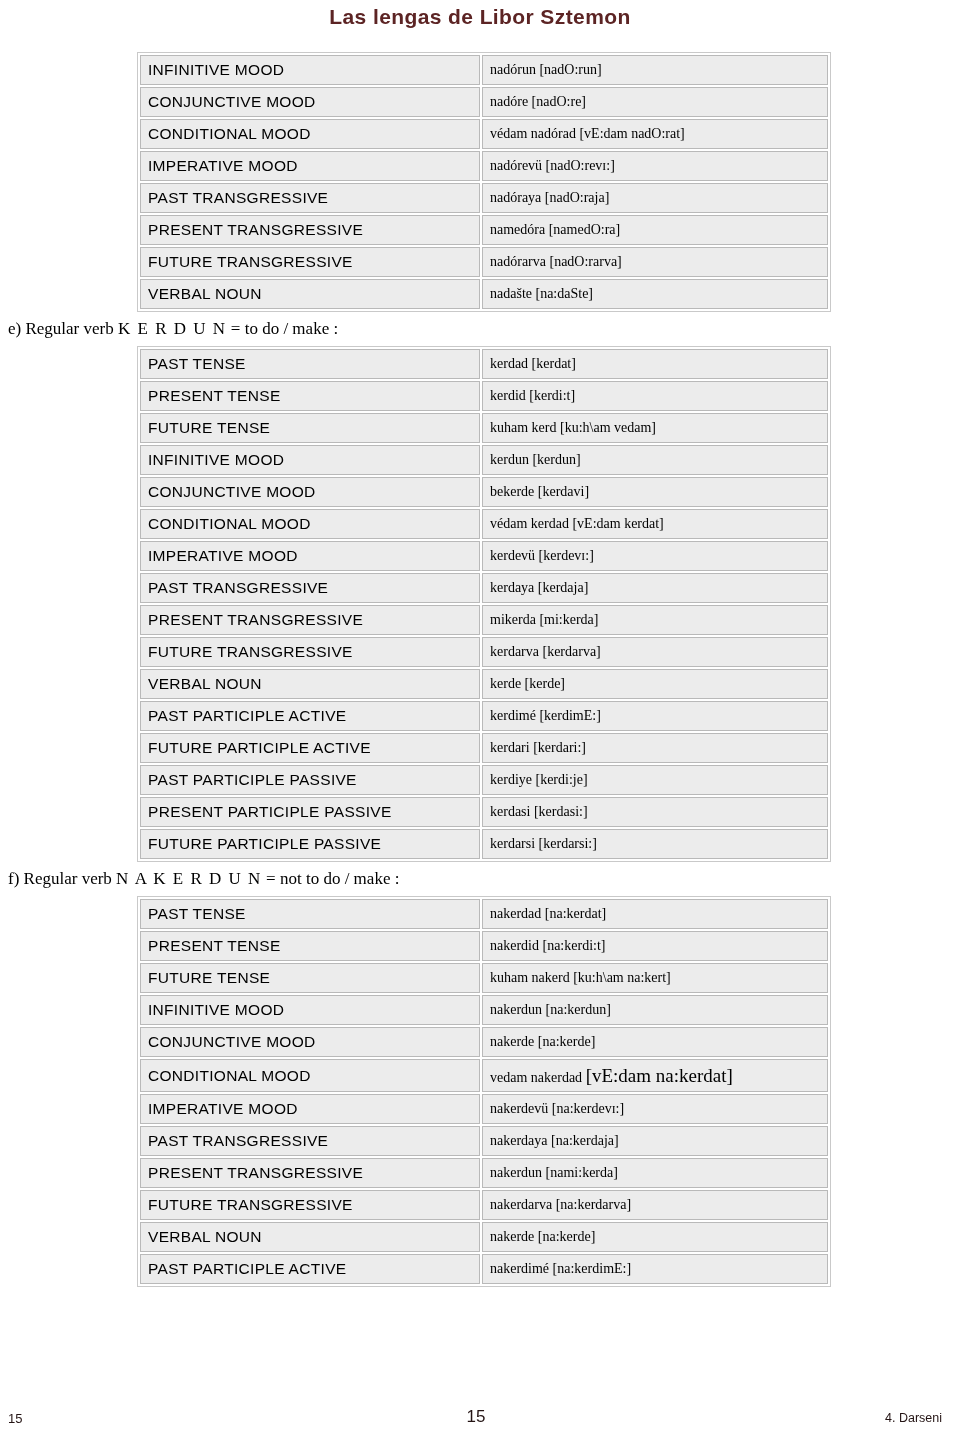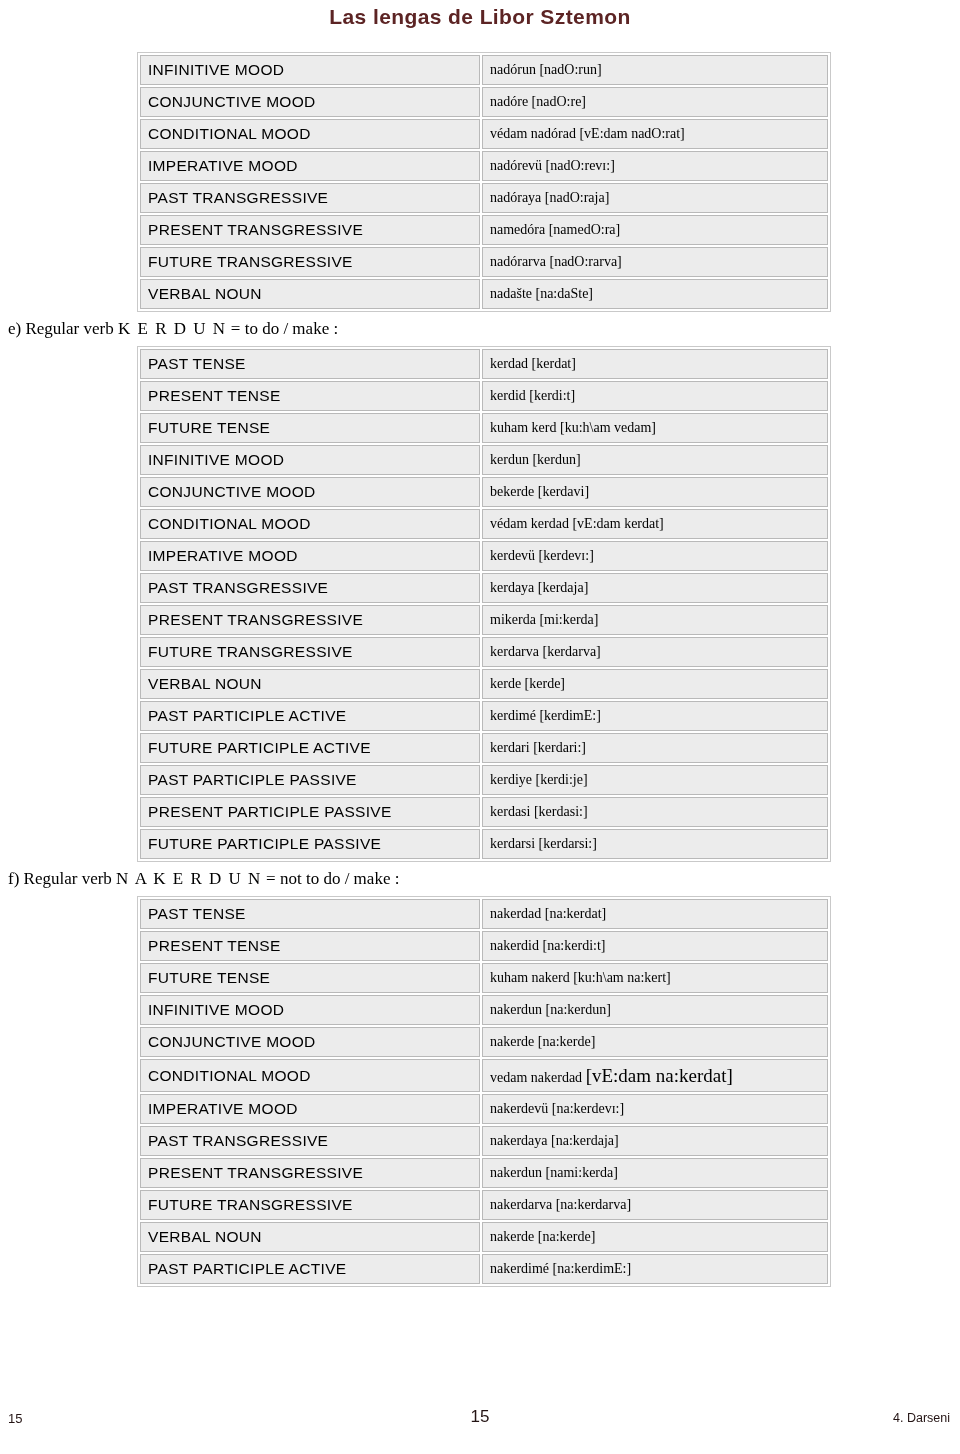--- a/index.html
+++ b/index.html
@@ -99,21 +99,21 @@
     font-size: 19px;
   }
   .conj-table tr.big-ipa td {
     height: 29px;
   }
 
   
   .page-footer {
     position: absolute;
     left: 0;
-    right: 0;
+    right: 8px;
     bottom: 26px;
     height: 22px;
   }
   .footer-left,
   .footer-center,
   .footer-right {
     position: absolute;
     font-family: "Liberation Sans", sans-serif;
     color: #241414;
     line-height: 1;

